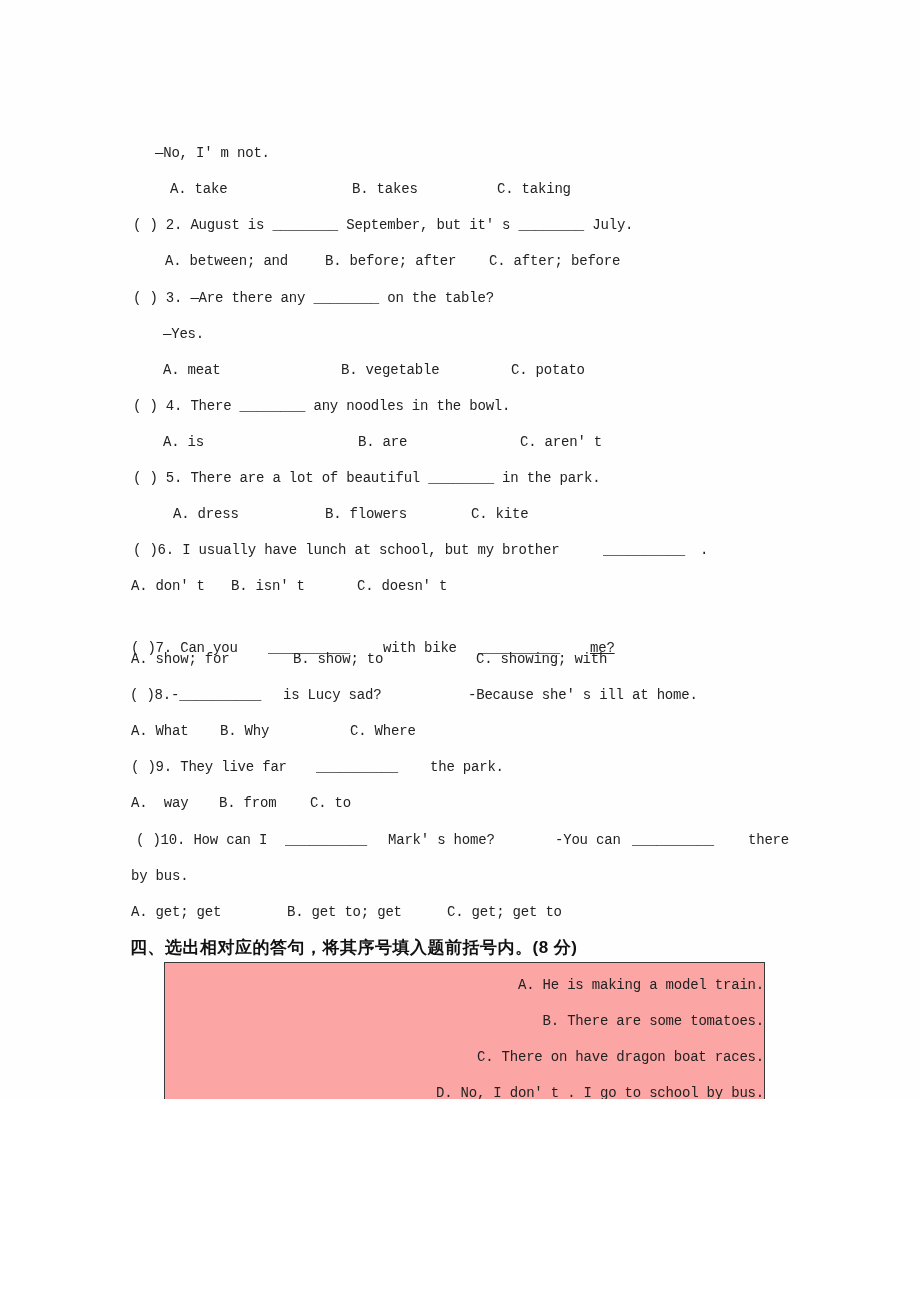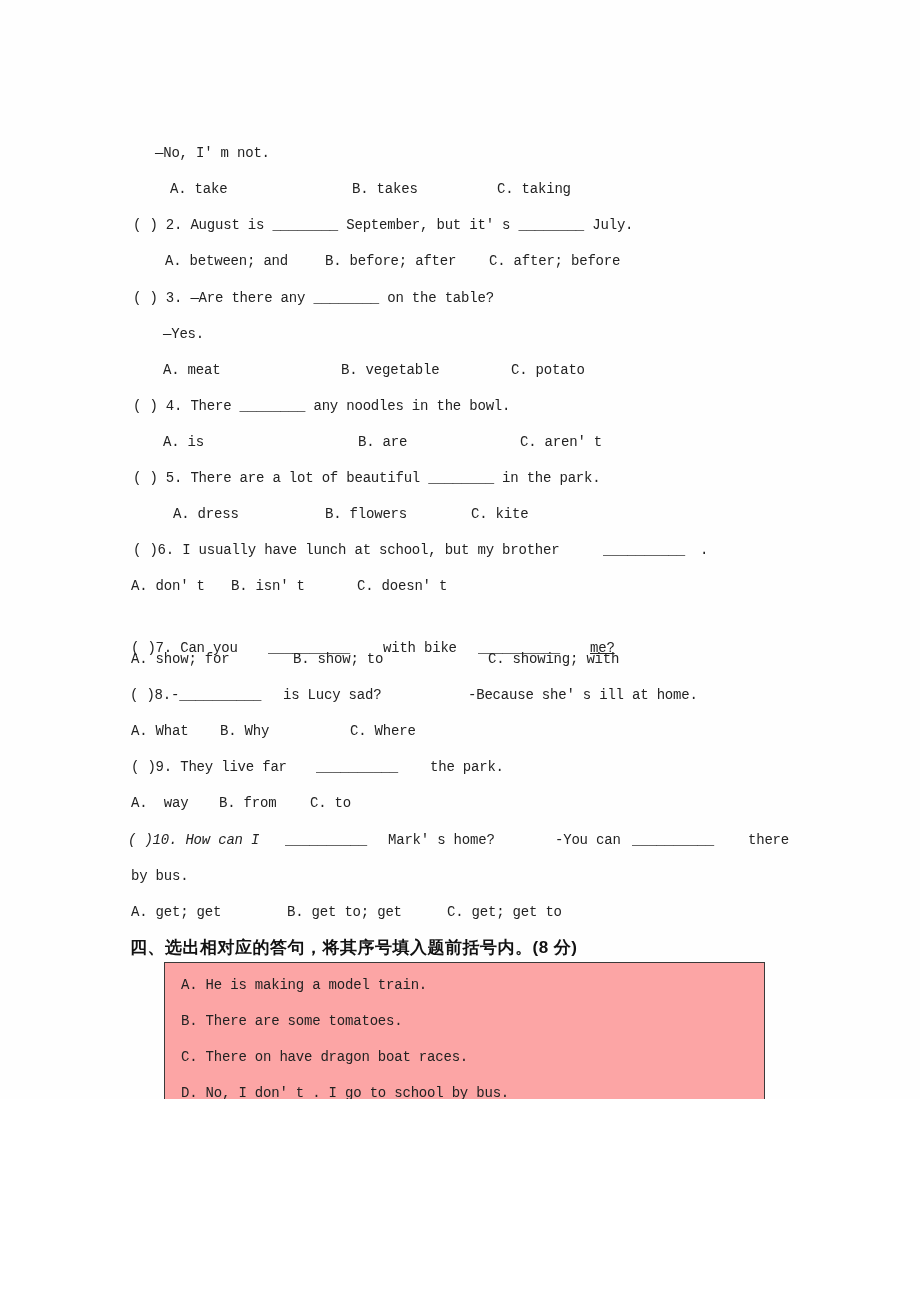--- a/index.html
+++ b/index.html
@@ -8,20 +8,21 @@
     background: #ffffff;
   }
   .page {
     position: relative;
     width: 920px;
     height: 1099px;
     background: #fefefe;
     overflow: hidden;
     font-family: "Liberation Mono", "DejaVu Sans Mono", monospace;
     color: #222222;
+    text-align: right;
   }
   .line {
     position: absolute;
     left: 0;
     width: 100%;
     height: 20px;
     line-height: 20px;
     font-size: 14px;
   }
   .seg {
@@ -125,21 +126,21 @@
       <div class="line" style="top: 613px; margin-top: 25px;">
         <span class="seg" style="left: 131px;">( )7. Can you</span>
         <span class="seg" style="left: 268px;">__________</span>
         <span class="seg" style="left: 383px;">with bike</span>
         <span class="seg" style="left: 478px;">__________</span>
         <span class="seg" style="left: 590px; text-decoration: underline;">me?</span>
       </div>
       <div class="line" style="top: 649px;">
         <span class="seg" style="left: 131px;">A. show; for</span>
         <span class="seg" style="left: 293px;">B. show; to</span>
-        <span class="seg" style="left: 488px;">C. showing; with</span>
+        <span class="seg" style="left: 476px;">C. showing; with</span>
       </div>
       <div class="line" style="top: 685px;">
         <span class="seg" style="left: 130px;">( )8.-__________</span>
         <span class="seg" style="left: 283px;">is Lucy sad?</span>
         <span class="seg" style="left: 468px;">-Because she' s ill at home.</span>
       </div>
       <div class="line" style="top: 721px;">
         <span class="seg" style="left: 131px;">A. What</span>
         <span class="seg" style="left: 220px;">B. Why</span>
         <span class="seg" style="left: 350px;">C. Where</span>
@@ -148,21 +149,21 @@
         <span class="seg" style="left: 131px;">( )9. They live far</span>
         <span class="seg" style="left: 316px;">__________</span>
         <span class="seg" style="left: 430px;">the park.</span>
       </div>
       <div class="line" style="top: 793px;">
         <span class="seg" style="left: 131px;">A.  way</span>
         <span class="seg" style="left: 219px;">B. from</span>
         <span class="seg" style="left: 310px;">C. to</span>
       </div>
       <div class="line" style="top: 830px;">
-        <span class="seg" style="left: 128px; font-style: italic;">( )10. How can I</span>
+        <span class="seg" style="left: 136px;">( )10. How can I</span>
         <span class="seg" style="left: 285px;">__________</span>
         <span class="seg" style="left: 388px;">Mark' s home?</span>
         <span class="seg" style="left: 555px;">-You can</span>
         <span class="seg" style="left: 632px;">__________</span>
         <span class="seg" style="left: 748px;">there</span>
       </div>
       <div class="line" style="top: 866px;">
         <span class="seg" style="left: 131px;">by bus.</span>
       </div>
       <div class="line" style="top: 902px;">

